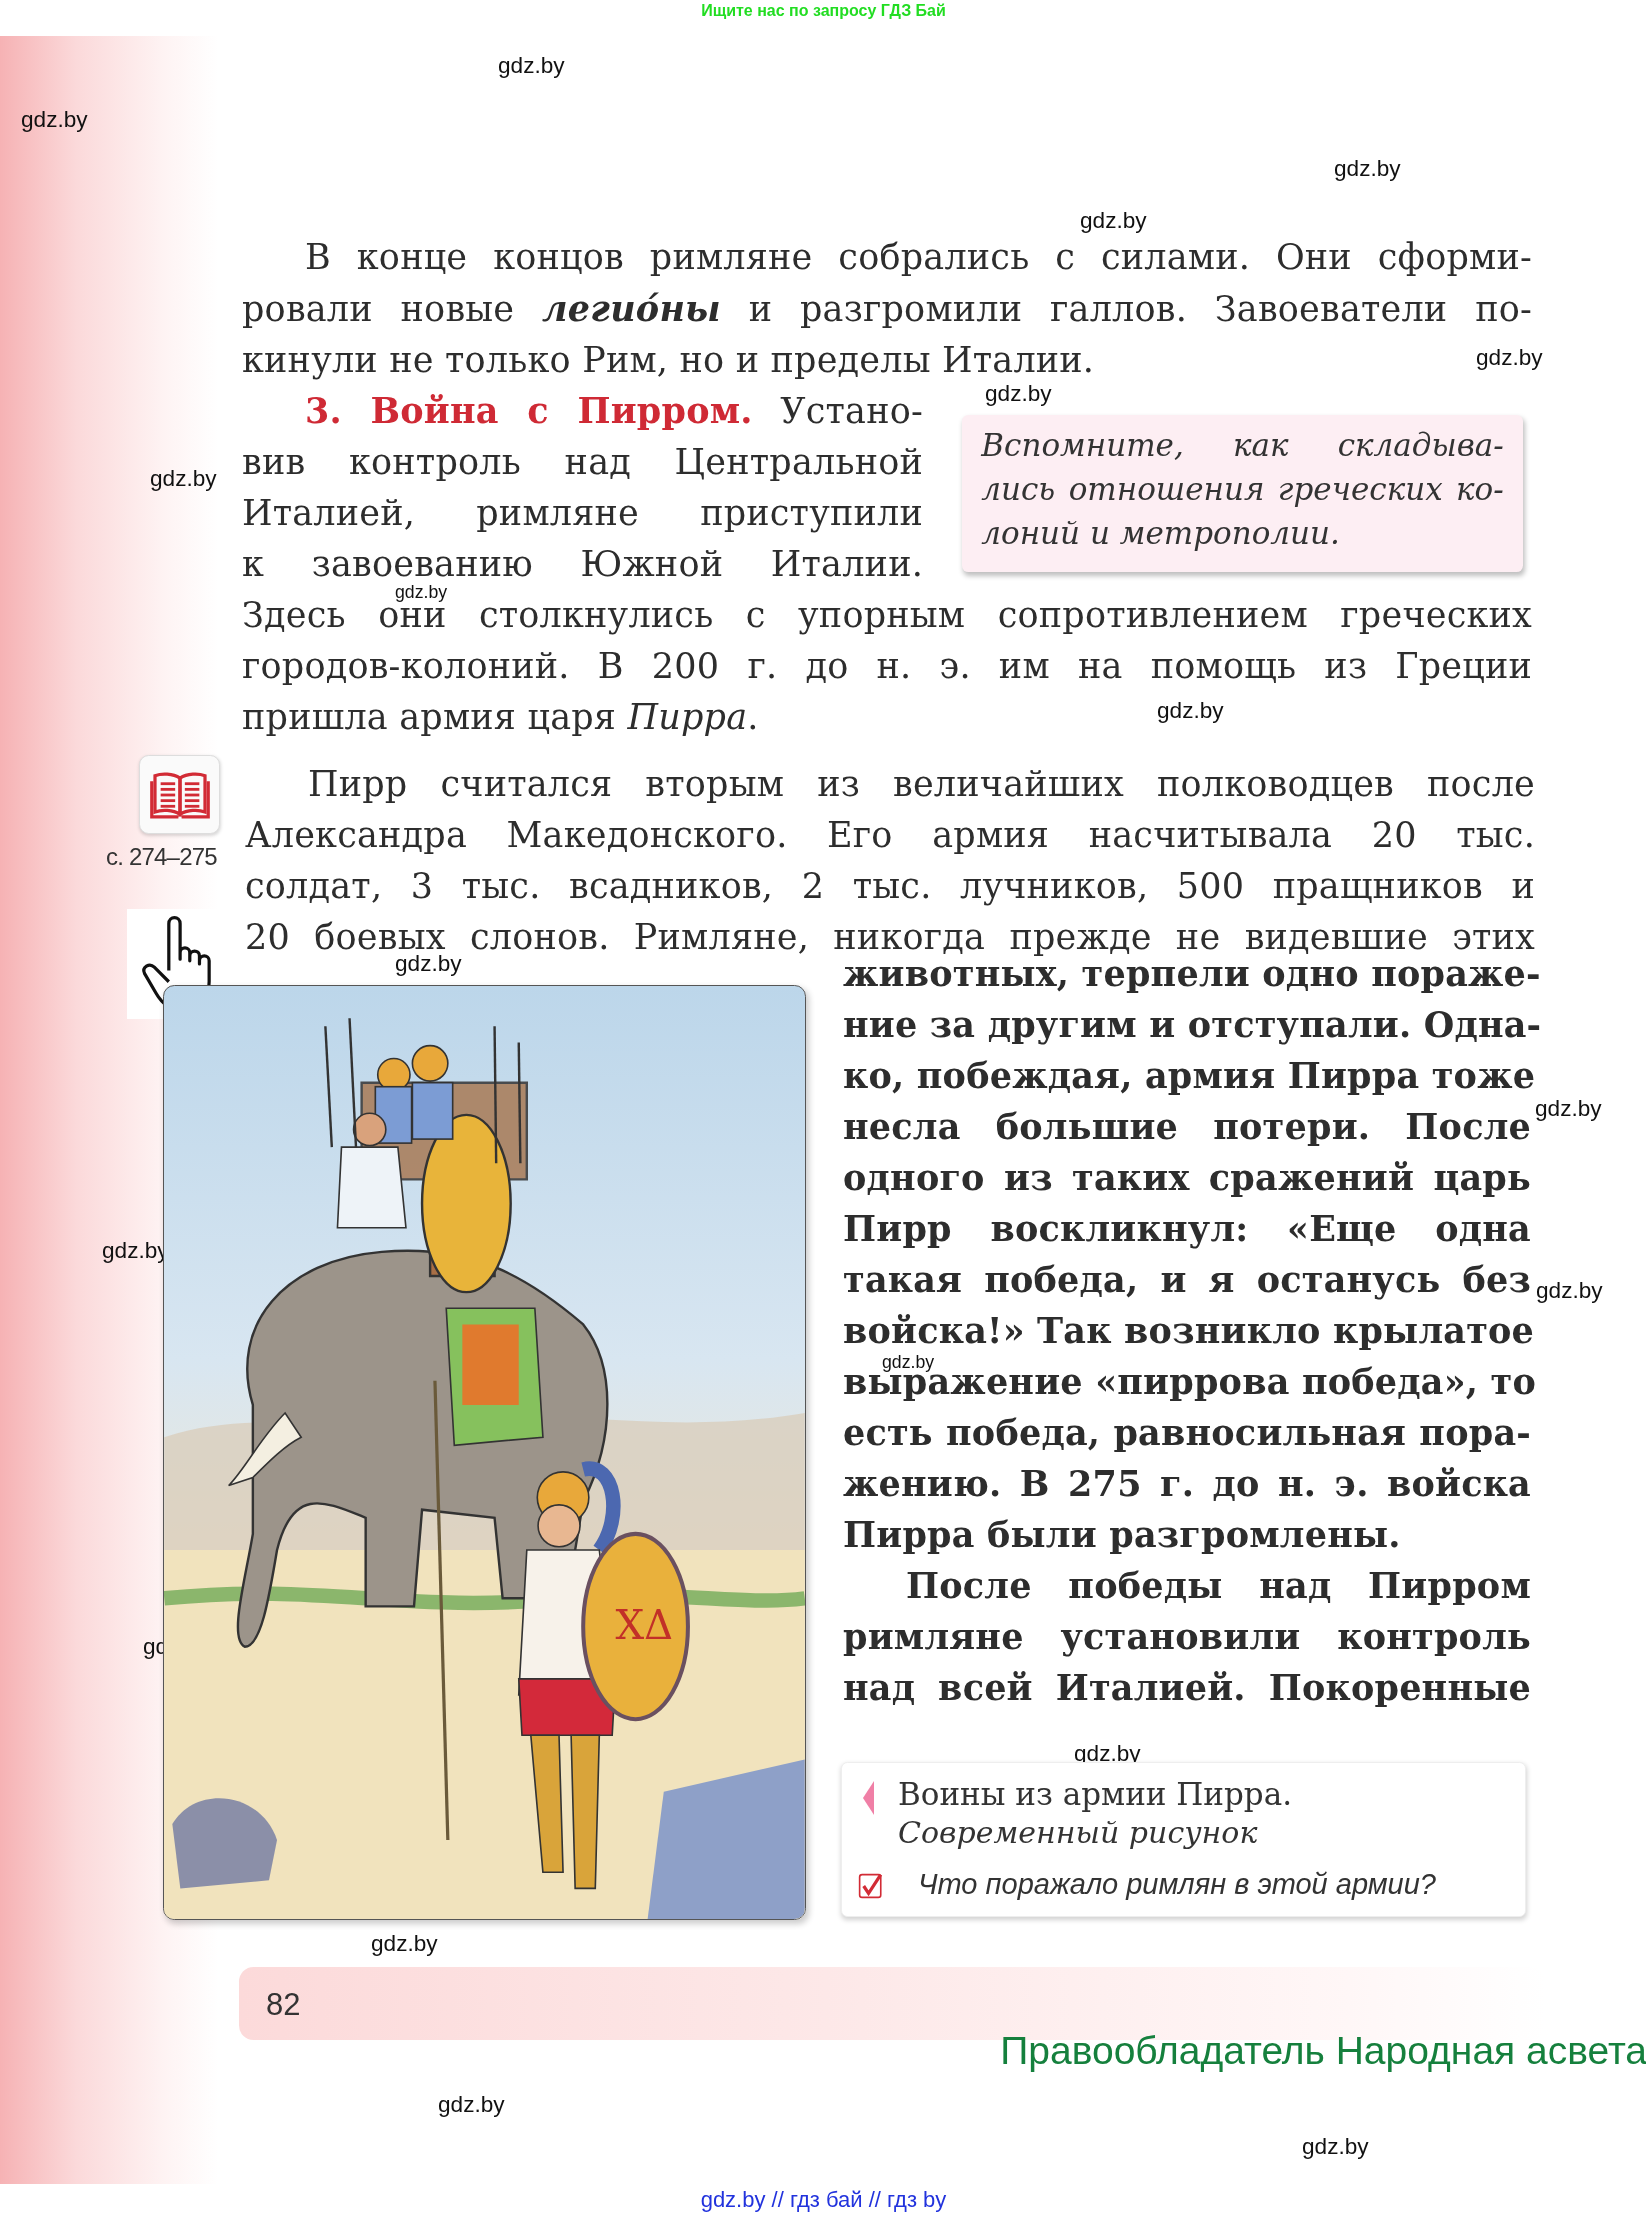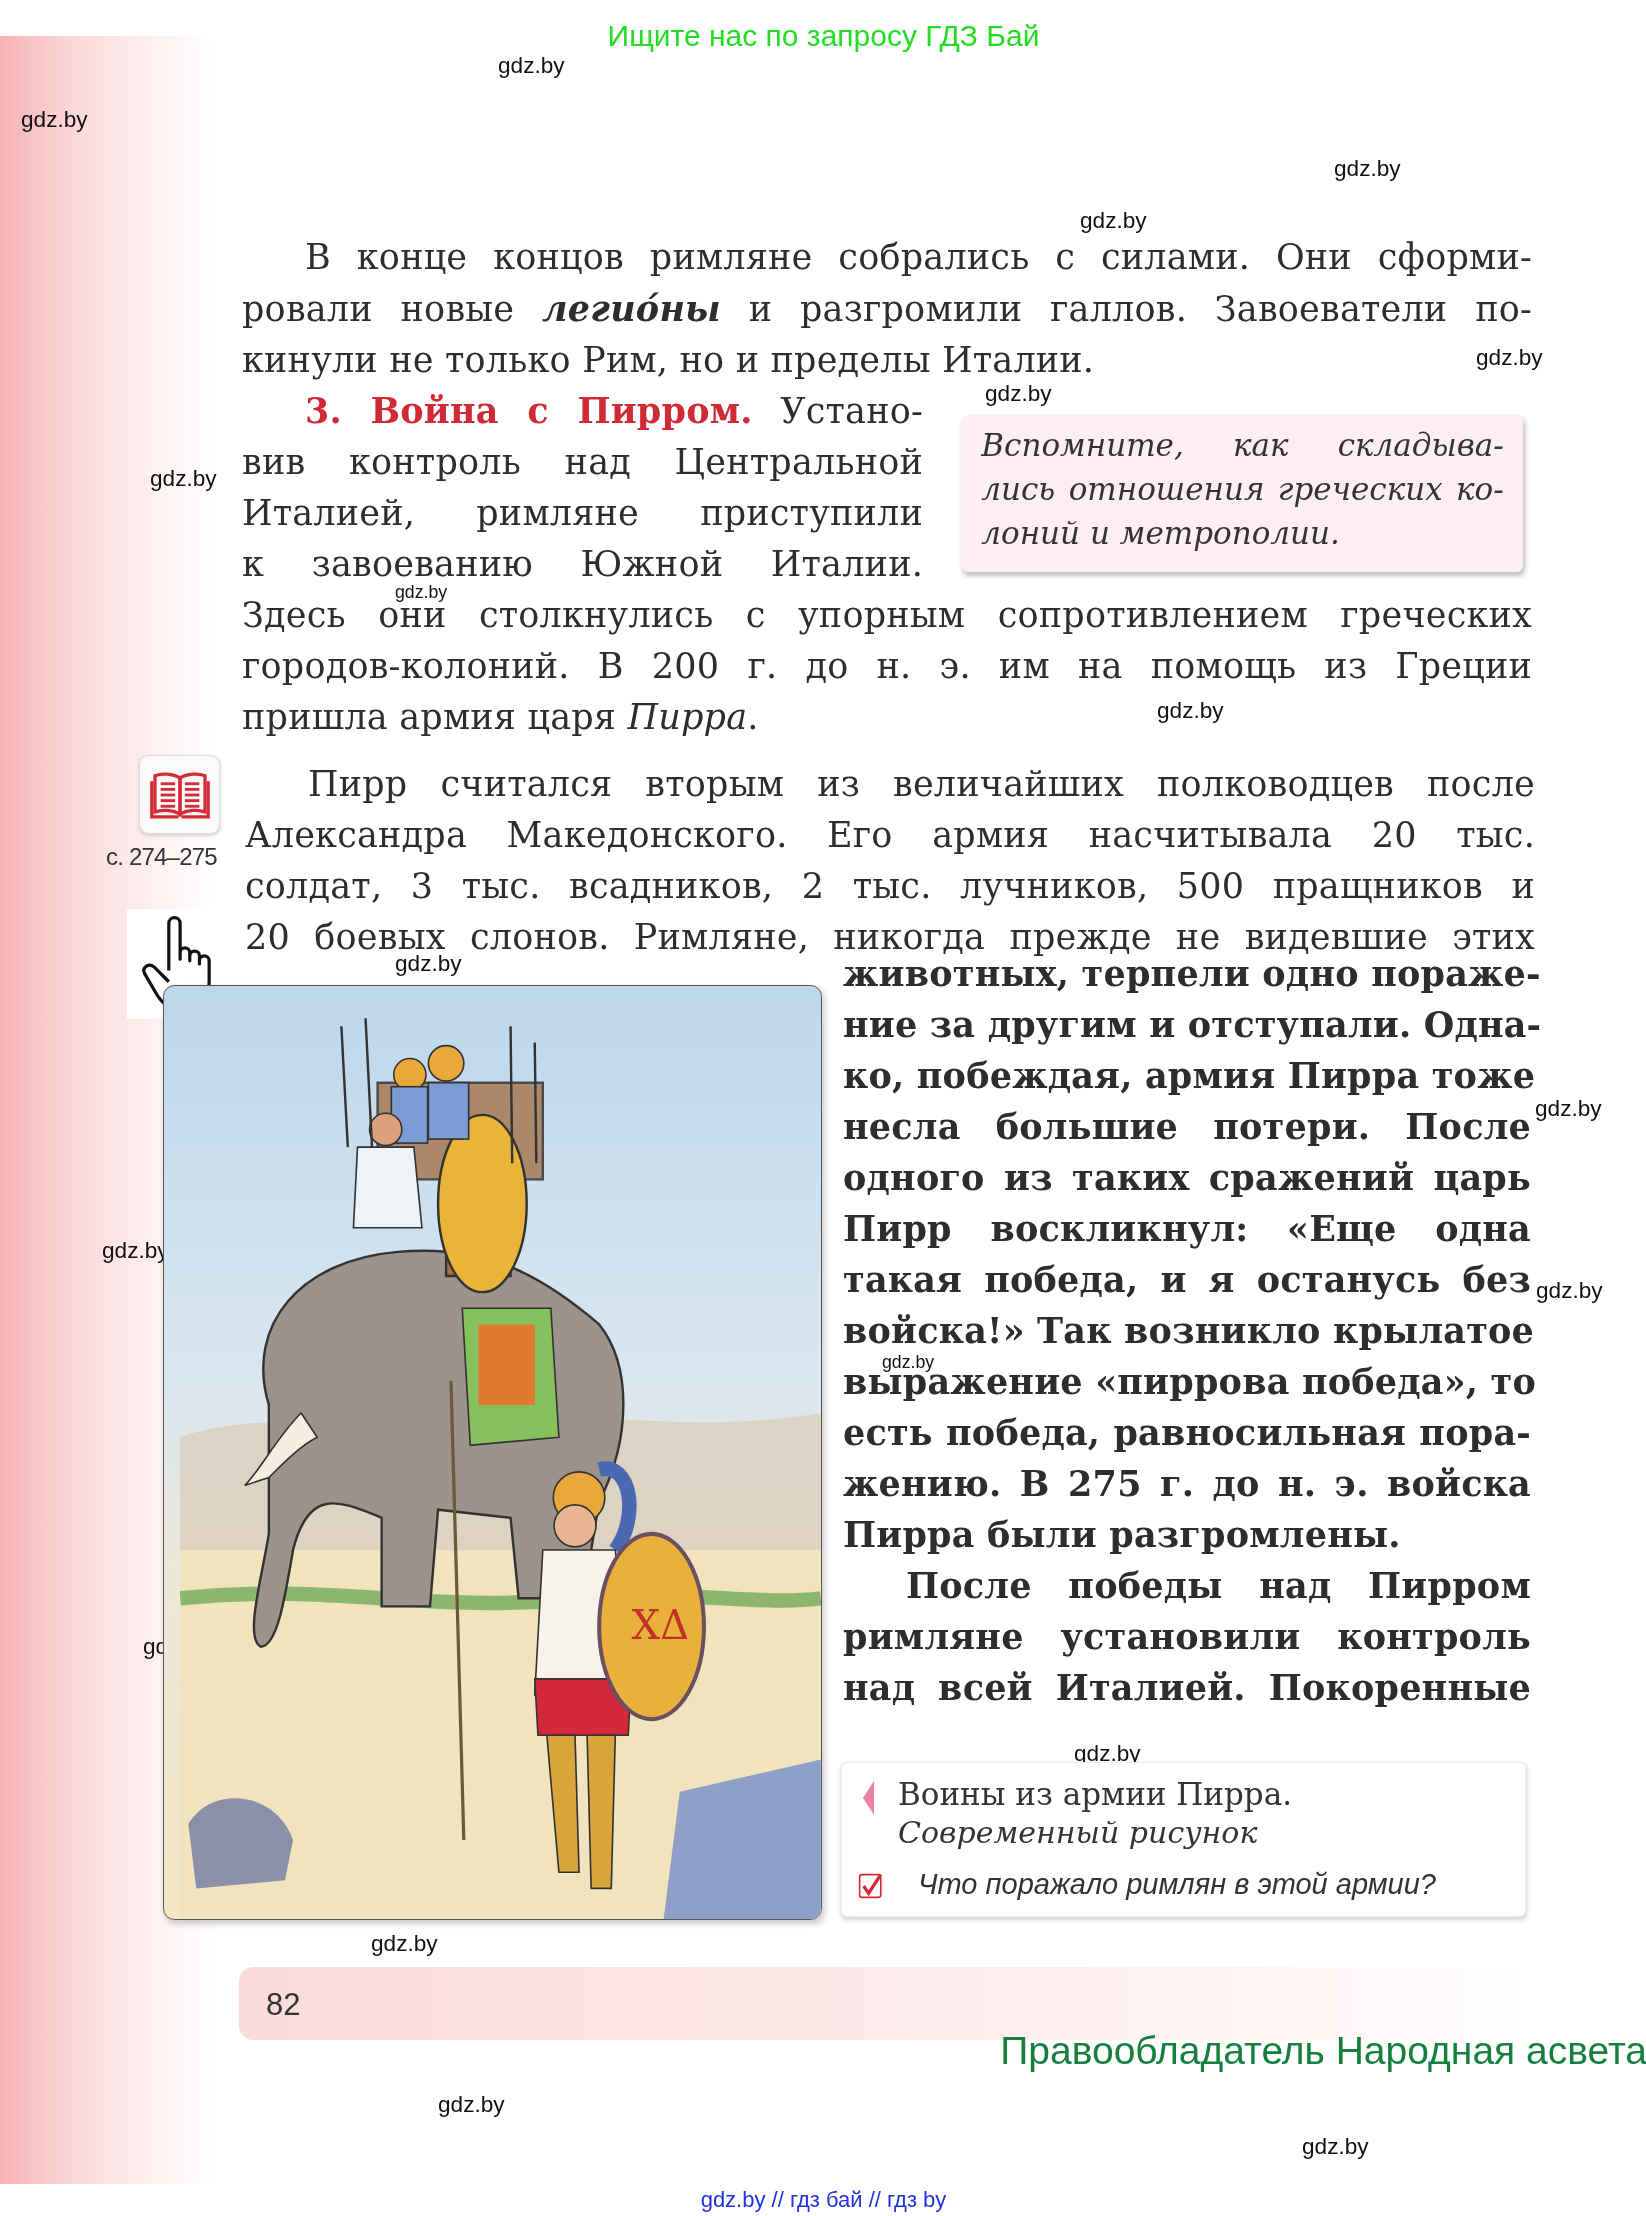--- a/index.html
+++ b/index.html
@@ -7,22 +7,22 @@
     width: 1647px; height: 2216px; position: relative; overflow: hidden;
     background: #ffffff;
     font-family: "DejaVu Serif", serif;
     color: #2b2b2b;
   }
   .left-band {
     position: absolute; left: 0; top: 36px; width: 218px; height: 2148px;
     background: linear-gradient(to right, #f6b2b4 0%, #fbd9da 35%, #fef3f3 75%, #ffffff 100%);
   }
   .top-banner {
-    position: absolute; top: 19px; left: 0; width: 100%; text-align: center;
-    font-family: "Liberation Sans", sans-serif; font-size: 30px; color: #22dd22;
+    position: absolute; top: 2px; left: 0; width: 100%; text-align: center;
+    font-family: "Liberation Sans", sans-serif; font-size: 16px; color: #22dd22; font-weight: bold;
   }
   .bottom-banner {
     position: absolute; top: 2187px; left: 0; width: 100%; text-align: center;
     font-family: "Liberation Sans", sans-serif; font-size: 22px; color: #2233dd;
   }
   .wm {
     position: absolute; font-family: "Liberation Sans", sans-serif; font-size: 22.6px; color: #111;
   }
   .wm.small { font-size: 17.7px; }
   .body-text {
@@ -61,21 +61,20 @@
   .hand-icon {
     position: absolute; left: 127px; top: 909px; width: 103px; height: 110px; background: #fff;
     display: flex; align-items: center; justify-content: center;
   }
 
   .illustration {
     position: absolute; left: 163px; top: 985px; width: 641px; height: 933px;
     border: 1.6px solid #555; border-radius: 11.3px; overflow: hidden;
     background: linear-gradient(to bottom, #bcd6ea 0%, #d8e6f1 40%, #ece8da 62%, #f2e6c4 100%);
     box-shadow: 2.4px 3.2px 6.4px rgba(0,0,0,0.2);
-    padding-left: 16px;
   }
 
   .caption-box {
     position: absolute; left: 841px; top: 1762px; width: 683px; height: 153px;
     background: #fff; border: 0.8px solid #eee; border-radius: 6.4px;
     box-shadow: 0.8px 2.4px 4.8px rgba(0,0,0,0.18);
   }
   .caption-title { position: absolute; left: 56px; top: 13px; font-size: 31px; color: #333; }
   .caption-sub { position: absolute; left: 56px; top: 52px; font-size: 30px; font-style: italic; color: #333; }
   .caption-question { position: absolute; left: 76px; top: 105px; font-family: "Liberation Sans", sans-serif; font-style: italic; font-size: 29px; color: #333; }

